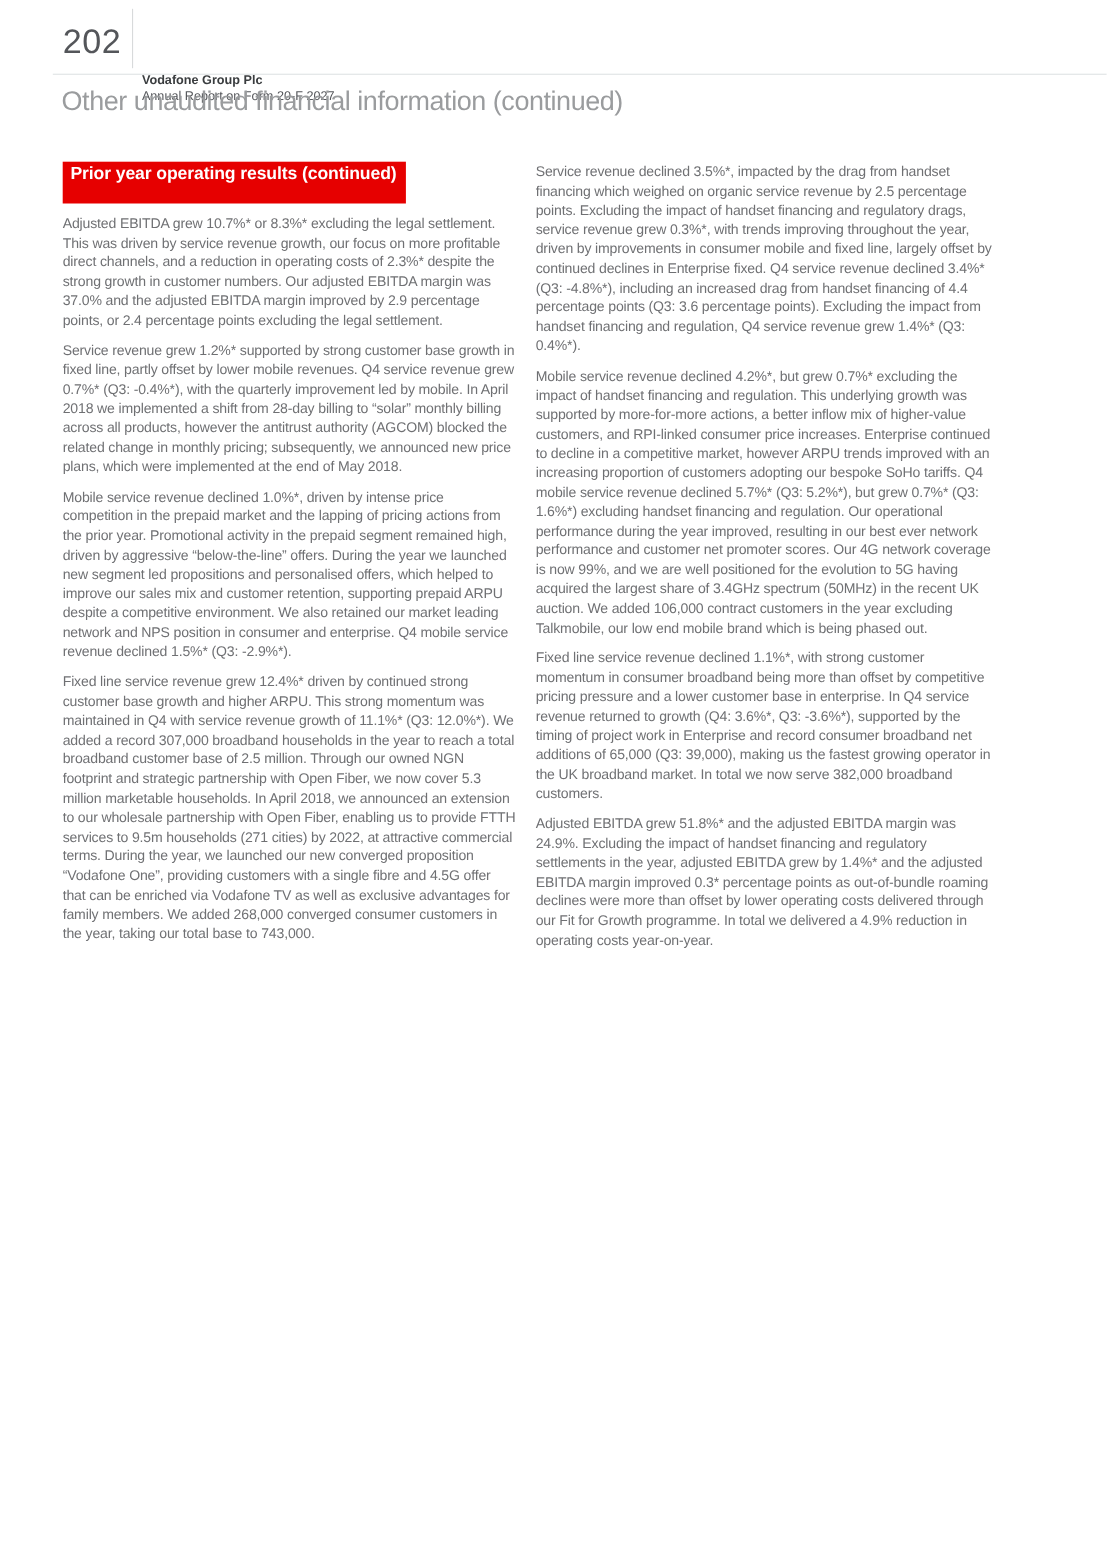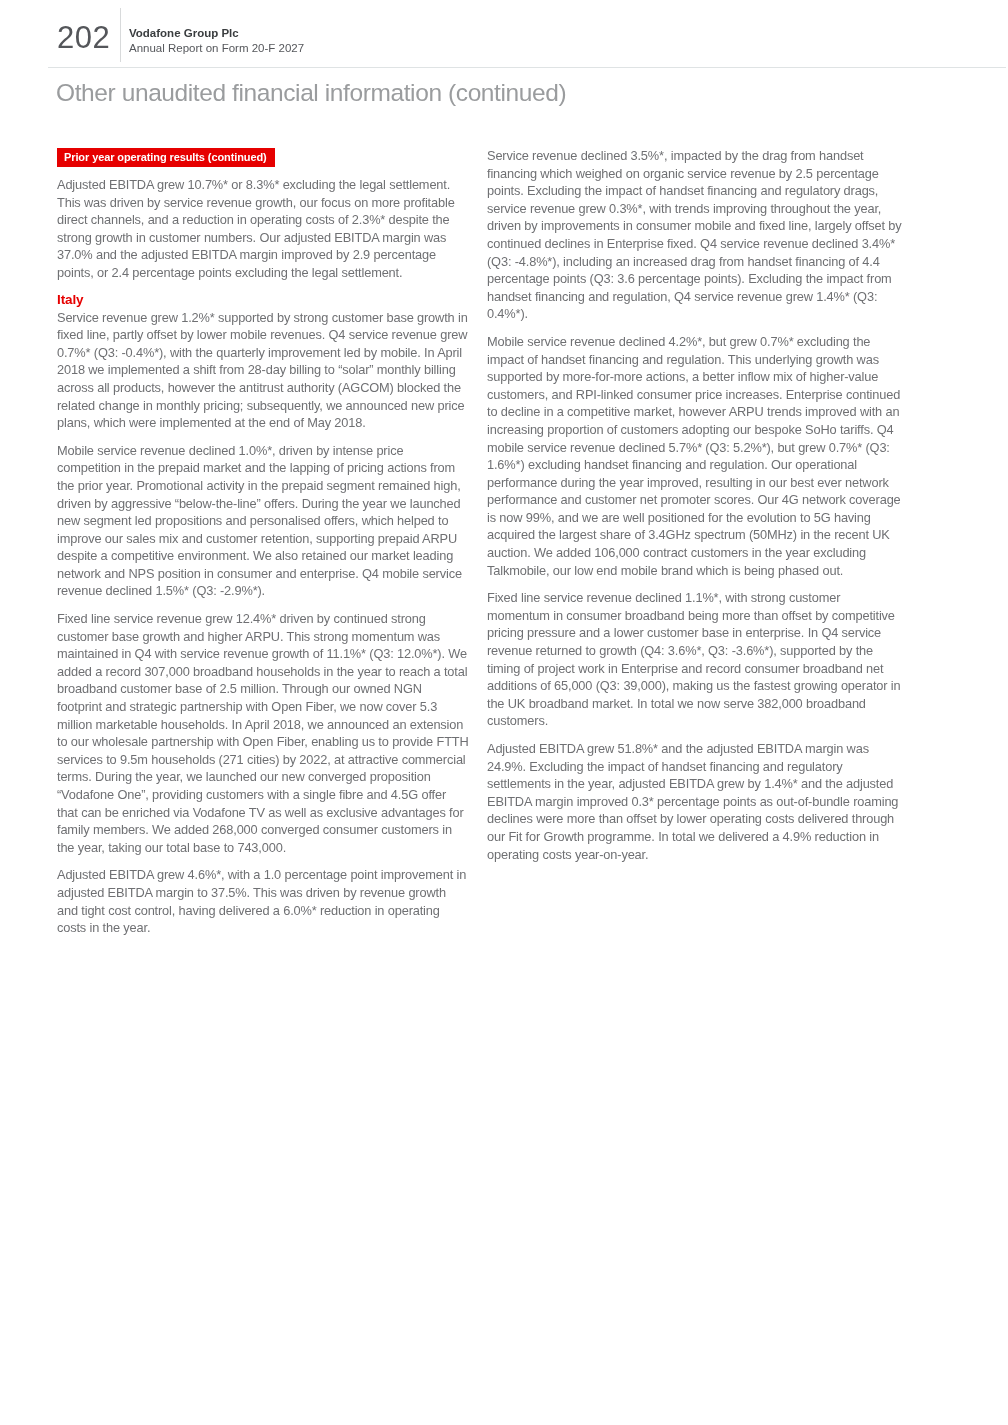--- a/index.html
+++ b/index.html
@@ -33,20 +33,21 @@
   .header-text {
     position: absolute;
     left: 129px;
     top: 26px;
     line-height: 15px;
   }
   .header-company {
     font-size: 11.5px;
     font-weight: 700;
     color: #3a3d3f;
+    margin-top: 40px;
   }
   .header-report {
     font-size: 11.5px;
     font-weight: 400;
     color: #55575b;
   }
   .header-rule {
     position: absolute;
     left: 48px;
     right: 2px;
@@ -72,23 +73,23 @@
     width: 849px;
     display: flex;
     gap: 17px;
   }
   .col { width: 413px; }
   .col.right { width: 419px; }
   .badge {
     display: inline-block;
     background: #e60000;
     color: #ffffff;
-    font-size: 11px;
+    font-size: 16px;
     font-weight: 700;
-    padding: 3px 8px 4px 7px;
+    padding: 3px 8px 17px 7px;
     margin-bottom: 9px;
     letter-spacing: -0.1px;
     text-align: right;
   }
   .section-heading {
     font-size: 13.5px;
     font-weight: 700;
     color: #e60000;
     margin: 2px 0 2px 0;
     letter-spacing: -0.1px;
@@ -114,25 +115,23 @@
   </div>
   <div class="header-rule"></div>
 
   <h1 class="doc-title">Other unaudited financial information (continued)</h1>
 
   <div class="columns">
 
     <div class="col left">
       <span class="badge">Prior year operating results (continued)</span>
       <p>Adjusted EBITDA grew 10.7%* or 8.3%* excluding the legal settlement. This was driven by service revenue growth, our focus on more profitable direct channels, and a reduction in operating costs of 2.3%* despite the strong growth in customer numbers. Our adjusted EBITDA margin was 37.0% and the adjusted EBITDA margin improved by 2.9 percentage points, or 2.4 percentage points excluding the legal settlement.</p>
-      <h2 class="section-heading">Italy</h2>
       <p>Service revenue grew 1.2%* supported by strong customer base growth in fixed line, partly offset by lower mobile revenues. Q4 service revenue grew 0.7%* (Q3: -0.4%*), with the quarterly improvement led by mobile. In April 2018 we implemented a shift from 28-day billing to “solar” monthly billing across all products, however the antitrust authority (AGCOM) blocked the related change in monthly pricing; subsequently, we announced new price plans, which were implemented at the end of May 2018.</p>
       <p>Mobile service revenue declined 1.0%*, driven by intense price competition in the prepaid market and the lapping of pricing actions from the prior year. Promotional activity in the prepaid segment remained high, driven by aggressive “below-the-line” offers. During the year we launched new segment led propositions and personalised offers, which helped to improve our sales mix and customer retention, supporting prepaid ARPU despite a competitive environment. We also retained our market leading network and NPS position in consumer and enterprise. Q4 mobile service revenue declined 1.5%* (Q3: -2.9%*).</p>
       <p>Fixed line service revenue grew 12.4%* driven by continued strong customer base growth and higher ARPU. This strong momentum was maintained in Q4 with service revenue growth of 11.1%* (Q3: 12.0%*). We added a record 307,000 broadband households in the year to reach a total broadband customer base of 2.5 million. Through our owned NGN footprint and strategic partnership with Open Fiber, we now cover 5.3 million marketable households. In April 2018, we announced an extension to our wholesale partnership with Open Fiber, enabling us to provide FTTH services to 9.5m households (271 cities) by 2022, at attractive commercial terms. During the year, we launched our new converged proposition “Vodafone One”, providing customers with a single fibre and 4.5G offer that can be enriched via Vodafone TV as well as exclusive advantages for family members. We added 268,000 converged consumer customers in the year, taking our total base to 743,000.</p>
-      <p>Adjusted EBITDA grew 4.6%*, with a 1.0 percentage point improvement in adjusted EBITDA margin to 37.5%. This was driven by revenue growth and tight cost control, having delivered a 6.0%* reduction in operating costs in the year.</p>
     </div>
 
     <div class="col right">
       <p>Service revenue declined 3.5%*, impacted by the drag from handset financing which weighed on organic service revenue by 2.5 percentage points. Excluding the impact of handset financing and regulatory drags, service revenue grew 0.3%*, with trends improving throughout the year, driven by improvements in consumer mobile and fixed line, largely offset by continued declines in Enterprise fixed. Q4 service revenue declined 3.4%* (Q3: -4.8%*), including an increased drag from handset financing of 4.4 percentage points (Q3: 3.6 percentage points). Excluding the impact from handset financing and regulation, Q4 service revenue grew 1.4%* (Q3: 0.4%*).</p>
       <p>Mobile service revenue declined 4.2%*, but grew 0.7%* excluding the impact of handset financing and regulation. This underlying growth was supported by more-for-more actions, a better inflow mix of higher-value customers, and RPI-linked consumer price increases. Enterprise continued to decline in a competitive market, however ARPU trends improved with an increasing proportion of customers adopting our bespoke SoHo tariffs. Q4 mobile service revenue declined 5.7%* (Q3: 5.2%*), but grew 0.7%* (Q3: 1.6%*) excluding handset financing and regulation. Our operational performance during the year improved, resulting in our best ever network performance and customer net promoter scores. Our 4G network coverage is now 99%, and we are well positioned for the evolution to 5G having acquired the largest share of 3.4GHz spectrum (50MHz) in the recent UK auction. We added 106,000 contract customers in the year excluding Talkmobile, our low end mobile brand which is being phased out.</p>
       <p>Fixed line service revenue declined 1.1%*, with strong customer momentum in consumer broadband being more than offset by competitive pricing pressure and a lower customer base in enterprise. In Q4 service revenue returned to growth (Q4: 3.6%*, Q3: -3.6%*), supported by the timing of project work in Enterprise and record consumer broadband net additions of 65,000 (Q3: 39,000), making us the fastest growing operator in the UK broadband market. In total we now serve 382,000 broadband customers.</p>
       <p>Adjusted EBITDA grew 51.8%* and the adjusted EBITDA margin was 24.9%. Excluding the impact of handset financing and regulatory settlements in the year, adjusted EBITDA grew by 1.4%* and the adjusted EBITDA margin improved 0.3* percentage points as out-of-bundle roaming declines were more than offset by lower operating costs delivered through our Fit for Growth programme. In total we delivered a 4.9% reduction in operating costs year-on-year.</p>
     </div>
 
   </div>

